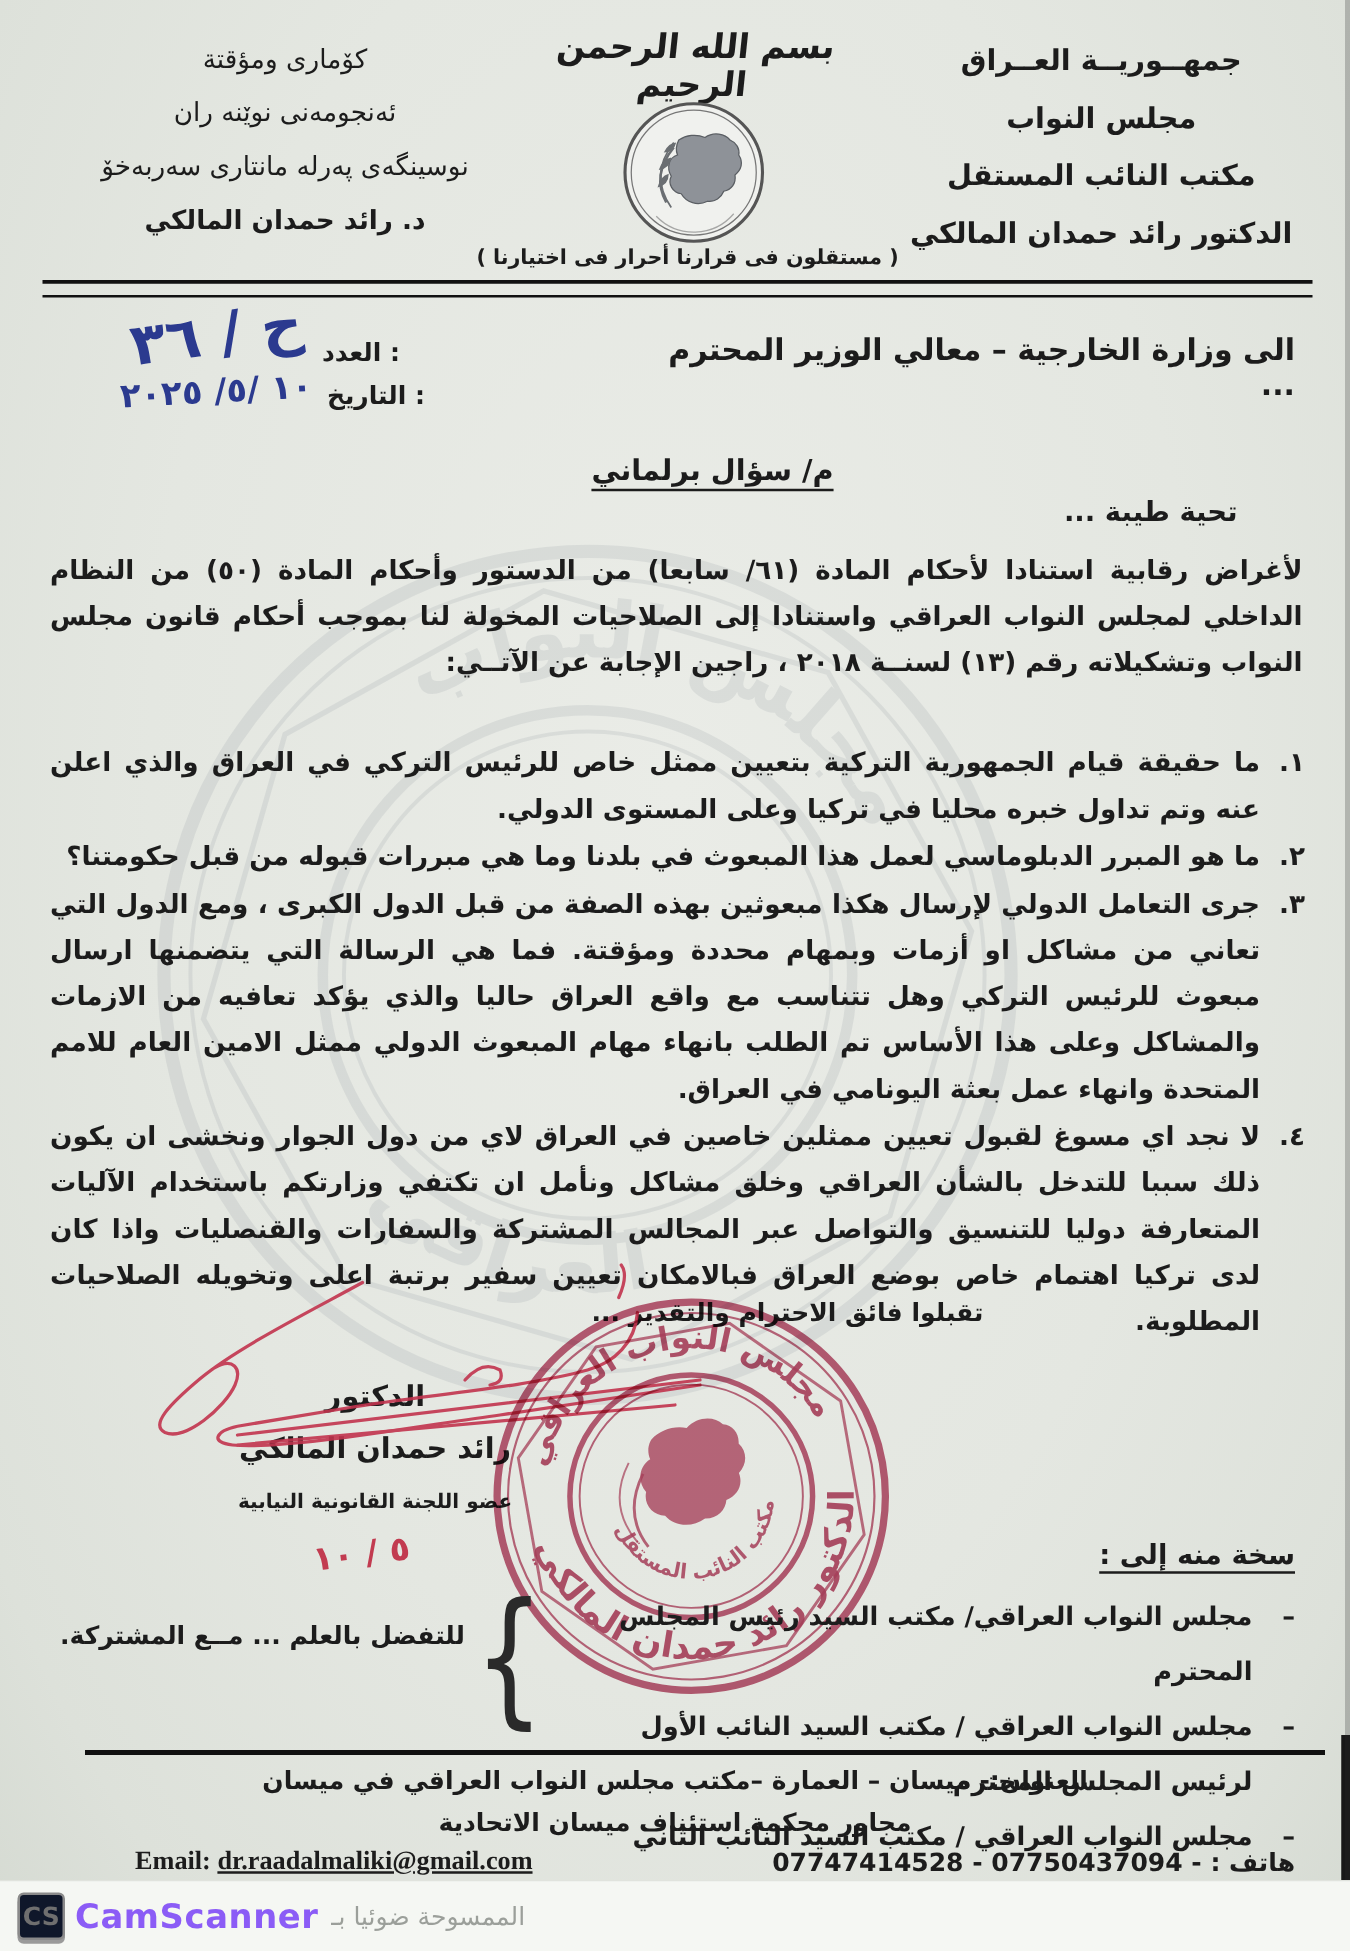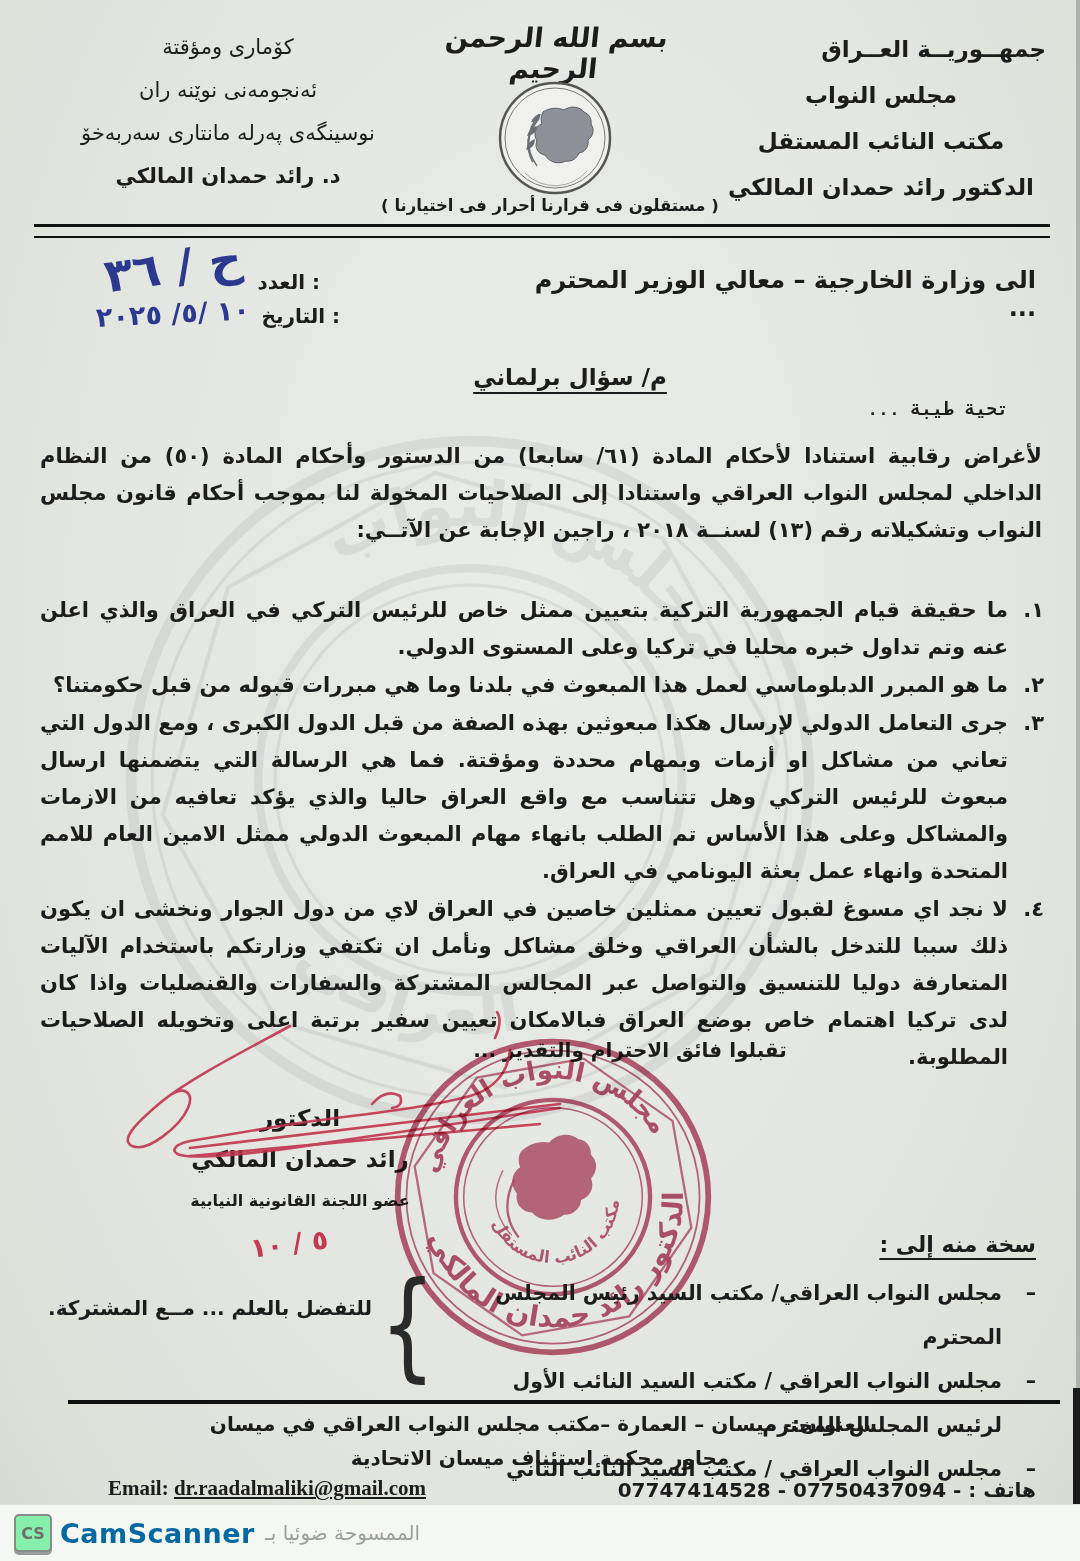--- a/index.html
+++ b/index.html
@@ -14,21 +14,21 @@
       radial-gradient(ellipse at 50% 40%, #eaece7 0%, #e4e7e1 55%, #dde1da 85%, #d5dad2 100%);
     color:#1c1c1c;
   }
   .abs{position:absolute;}
   .rtl{direction:rtl;unicode-bidi:embed;}
   .b{font-weight:700;}
   .ctr{text-align:center;}
 
   
   #hdr-right{top:26px;right:34px;width:330px;font-size:23px;line-height:46px;}
-  #hdr-right .ln1{letter-spacing:1px;text-align:right;}
+  #hdr-right .ln1{letter-spacing:1px;}
   #hdr-left{top:26px;left:28px;width:400px;font-size:21px;line-height:43px;}
   #bismillah{top:22px;left:430px;width:250px;font-size:27px;transform:skewX(-6deg);}
   #emblem{top:78px;left:495px;}
   #slogan{top:196px;left:380px;width:340px;font-size:16.5px;}
   #divider{top:224px;left:34px;width:1016px;height:9px;
     border-top:3.5px solid #111;border-bottom:2.5px solid #111;}
 
   
   #ref-num{top:246px;left:40px;width:280px;font-size:20px;}
   #ref-num .lbl{position:absolute;right:0;top:24px;}
@@ -36,21 +36,21 @@
     transform:rotate(-8deg);letter-spacing:4px;font-weight:700;}
   #ref-date{top:300px;left:40px;width:300px;font-size:20px;}
   #ref-date .lbl{position:absolute;right:0;top:4px;}
   #hand-date{position:absolute;right:90px;top:-2px;font-size:27px;color:#2b3a8f;
     transform:rotate(-3deg);letter-spacing:2px;font-weight:700;}
   #addressee{top:266px;right:44px;width:520px;font-size:24px;}
 
   
   #subject{top:364px;left:420px;width:300px;font-size:23px;text-decoration:underline;
     text-underline-offset:7px;}
-  #greeting{top:398px;right:72px;font-size:18px;font-family:Liberation Mono, monospace;}
+  #greeting{top:398px;right:90px;font-size:22px;}
 
   
   .bodytxt{font-size:21px;line-height:37px;text-align:justify;}
   #intro{top:438px;left:40px;width:1002px;}
   #qlist{top:592px;left:40px;width:1004px;}
   .q{display:flex;flex-direction:row;margin-bottom:1px;}
   .qnum{width:36px;flex:none;}
   .qtxt{flex:1;}
 
   
@@ -79,24 +79,24 @@
   #foot-a2{top:1446px;left:40px;width:1000px;font-size:20px;}
   #foot-email{top:1476px;left:108px;font-size:21px;font-family:"Liberation Serif",serif;}
   #foot-email .em{text-decoration:underline;}
   #foot-phone{top:1478px;right:44px;font-size:20px;}
   #scan-edge-r{top:1388px;right:0;width:7px;height:118px;background:#181818;}
   #edge-shade{top:0;right:0;width:4px;height:1561px;background:rgba(40,40,40,.25);}
 
   
   #csbar{top:1504px;left:0;width:1080px;height:57px;background:#f5f7f3;
     border-top:1px solid #e0e3dd;display:flex;align-items:center;padding-left:14px;box-sizing:border-box;}
-  #cslogo{width:34px;height:34px;background:#86efac;border:2.5px solid #8a8a8a;border-radius:5px;
-    color:#6f6f6f;font-weight:700;font-size:16px;display:flex;align-items:center;justify-content:center;
+  #cslogo{width:34px;height:34px;background:#0f172a;border:2.5px solid #8a8a8a;border-radius:5px;
+    color:#6f6f6f;font-weight:700;font-size:20px;display:flex;align-items:center;justify-content:center;
     box-shadow:0 3px 0 #9a9a9a;margin-right:8px;}
-  #csbrand{color:#0369a1;font-size:27px;font-weight:700;letter-spacing:.5px;margin-right:10px;}
+  #csbrand{color:#8b5cf6;font-size:27px;font-weight:700;letter-spacing:.5px;margin-right:10px;}
   #csar{color:#9b9f9a;font-size:20px;}
 </style>
 </head>
 <body>
 
 <div id="page">
 
   <svg id="watermark" class="abs" viewBox="0 0 340 340">
     <g fill="none" stroke="#6c7683" stroke-width="3">
       <circle cx="170" cy="170" r="160" stroke-width="5"></circle>

